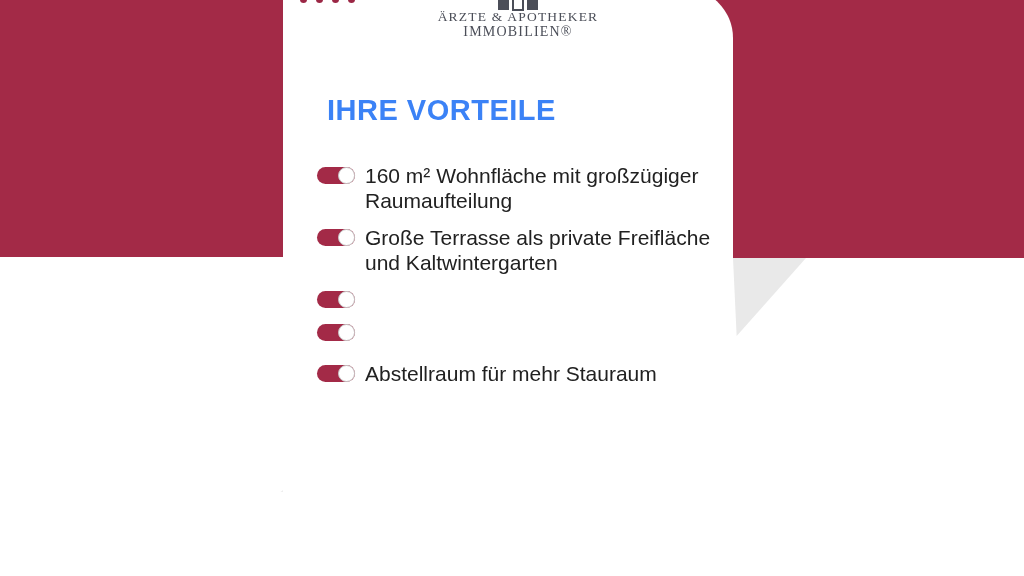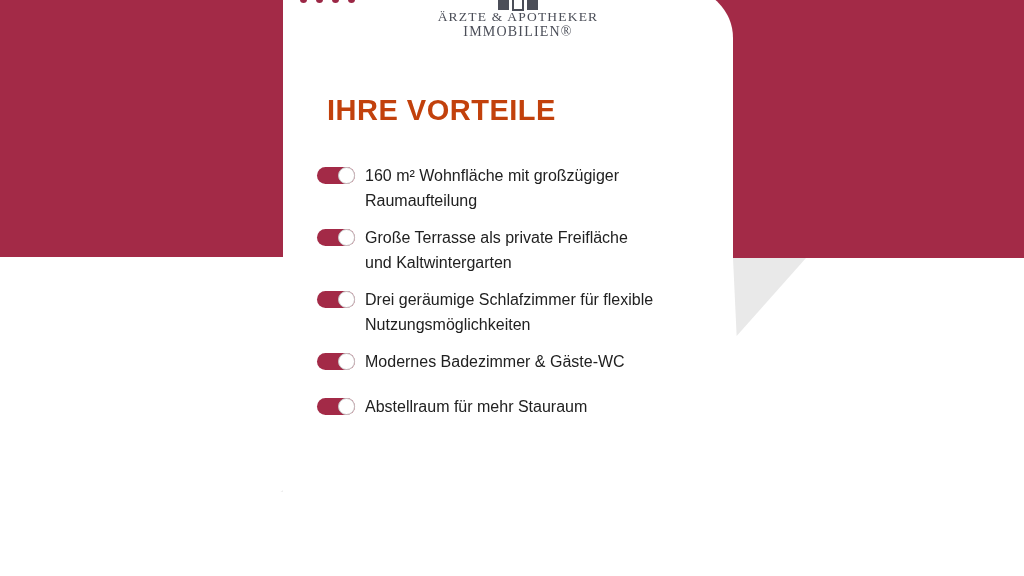--- a/index.html
+++ b/index.html
@@ -37,35 +37,35 @@
   .logo-icon .b{width:11px;height:14px;background:#4b4e58;margin-top:-4px;}
   .logo-icon .b.mid{background:#ffffff;border:2px solid #4b4e58;width:8px;height:11px;}
   .logo-text{
     font-family:"Liberation Serif",serif;color:#4b4e58;
     font-size:13.5px;line-height:14px;letter-spacing:1.2px;
   }
   .logo-text.l2{font-size:14px;margin-top:1px;}
   
   .heading{
     position:absolute;left:327px;top:94px;z-index:3;
-    font-size:29px;font-weight:800;color:#c2410c;letter-spacing:0.5px;
+    font-size:29px;font-weight:800;color:#3b82f6;letter-spacing:0.5px;
   }
   
   .benefits{position:absolute;left:317px;top:163px;width:420px;z-index:3;}
   .benefit{display:flex;align-items:flex-start;gap:10px;margin-bottom:12px;}
   .toggle{
     position:relative;flex:none;width:38px;height:17px;border-radius:9px;
     background:#a32a47;margin-top:4px;
   }
   .toggle::after{
     content:"";position:absolute;right:0px;top:0px;width:15px;height:15px;
     background:#ffffff;border:1px solid #c7c7c7;border-radius:50%;
   }
   .benefit-text{
-    font-size:16px;line-height:25px;color:#212121;white-space:pre-line;
+    font-size:21px;line-height:25px;color:#212121;white-space:pre-line;
   }
 </style>
 </head>
 <body>
 
 <div class="canvas">
 
   <div class="block-left"></div>
   <div class="block-right"></div>
   <div class="tri-left"></div>
@@ -98,26 +98,23 @@
       <span class="benefit-text">160 m² Wohnfläche mit großzügiger
 Raumaufteilung</span>
     </div>
     <div class="benefit">
       <span class="toggle"></span>
       <span class="benefit-text">Große Terrasse als private Freifläche
 und Kaltwintergarten</span>
     </div>
     <div class="benefit">
       <span class="toggle"></span>
-      <span class="benefit-text">Drei geräumige Schlafzimmer für flexible
-Nutzungsmöglichkeiten</span>
     </div>
     <div class="benefit" style="margin-top:6px;">
       <span class="toggle"></span>
-      <span class="benefit-text">Modernes Badezimmer &amp; Gäste-WC</span>
     </div>
     <div class="benefit" style="margin-top:20px;">
       <span class="toggle"></span>
       <span class="benefit-text">Abstellraum für mehr Stauraum</span>
     </div>
   </div>
 
   <div class="bottom-dot-grid">
     <span class="dot"></span>
     <span class="dot"></span>

